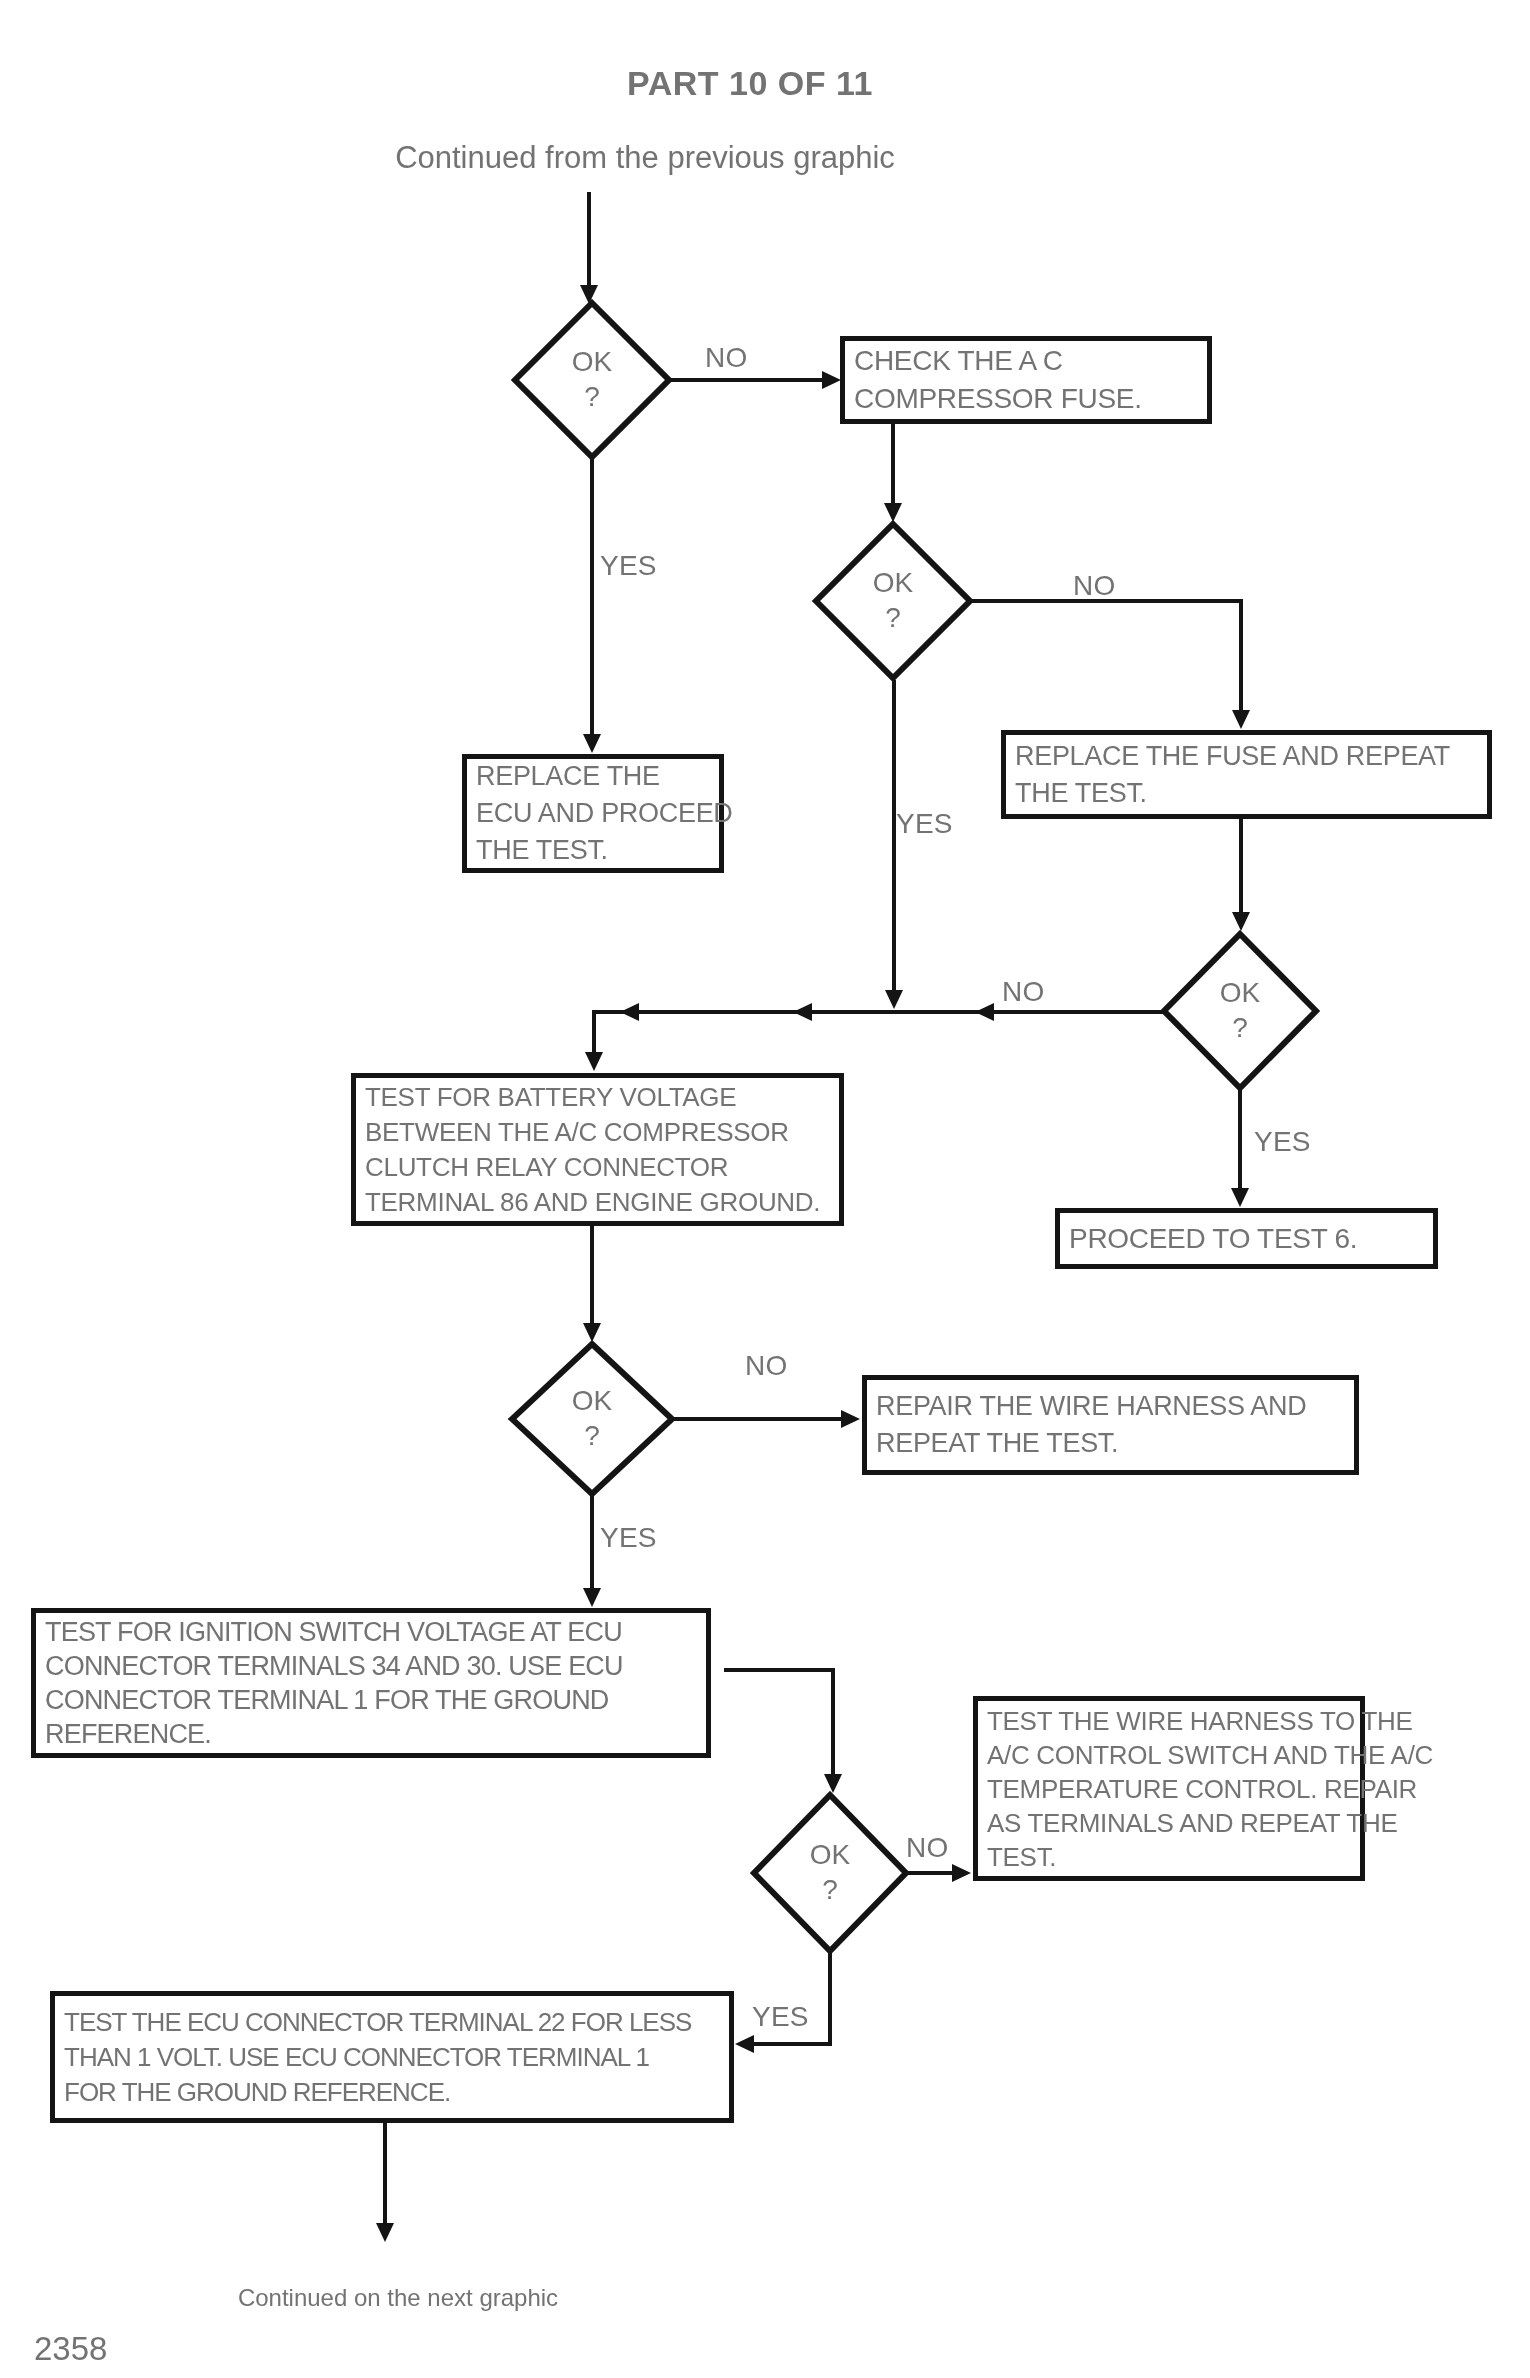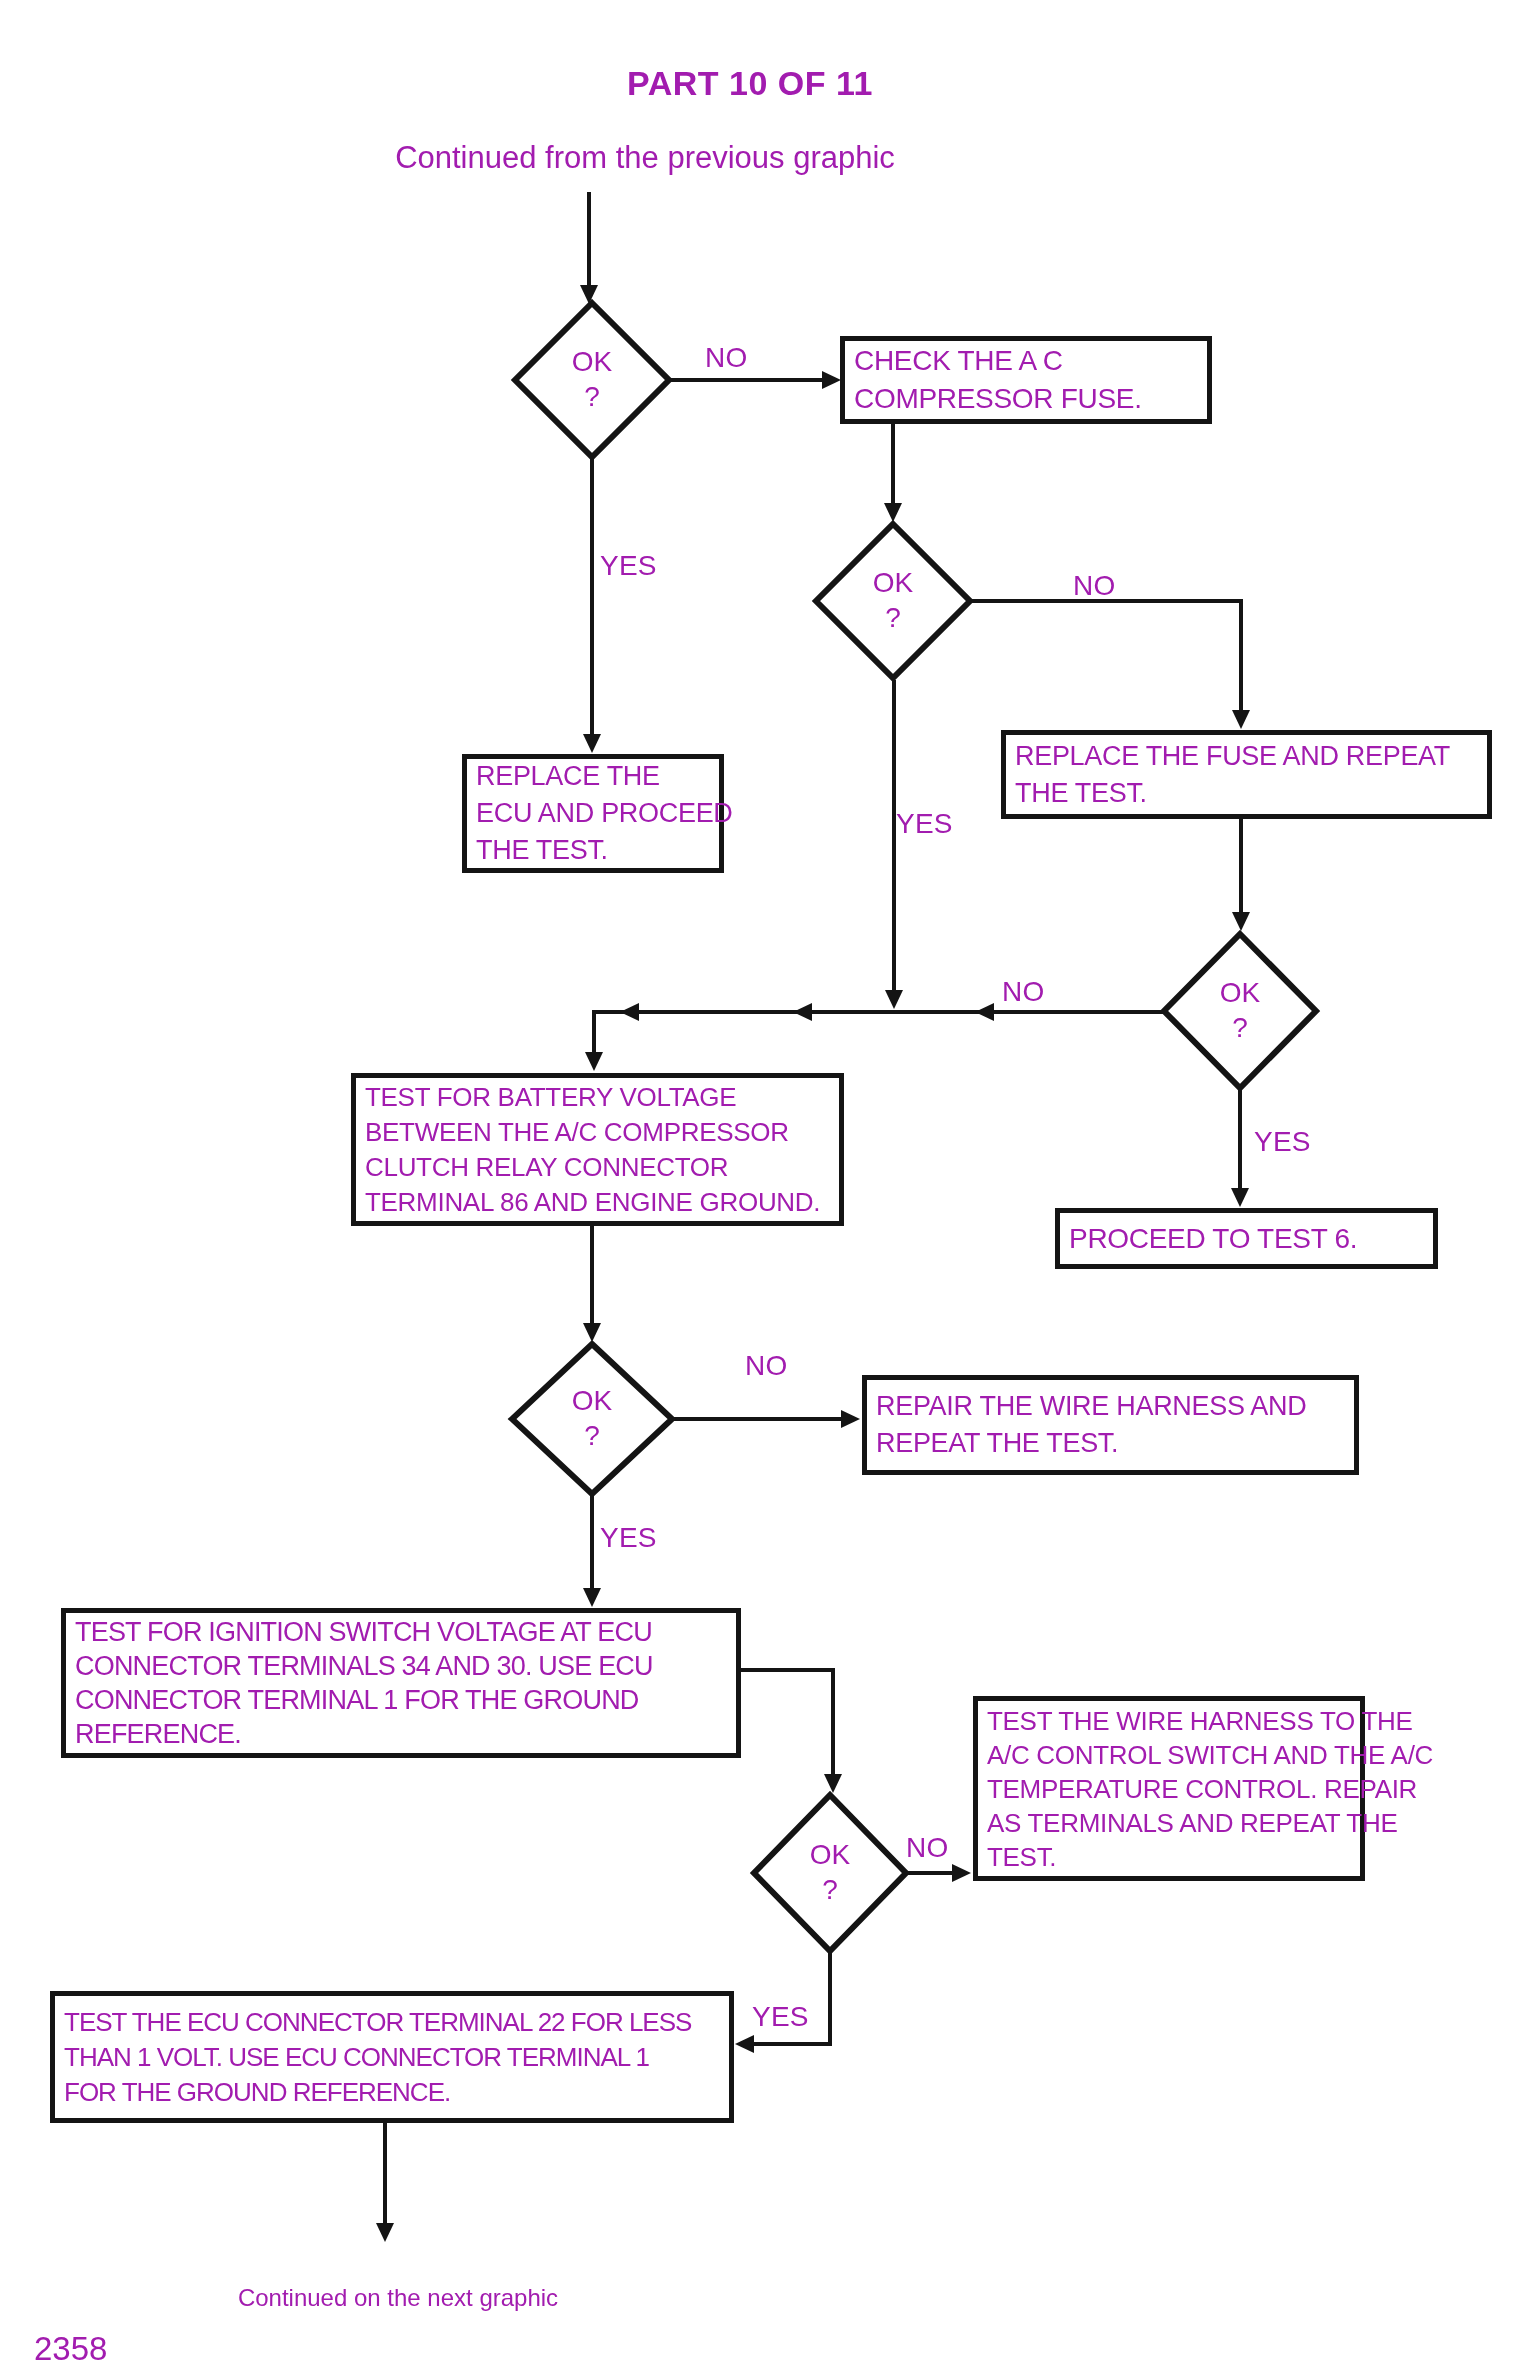--- a/index.html
+++ b/index.html
@@ -2,21 +2,21 @@
 <html><head>
 <meta charset="utf-8">
 <style>
   html, body { margin: 0; padding: 0; background: #ffffff; }
   #canvas {
     position: relative;
     width: 1530px;
     height: 2378px;
     background: #ffffff;
     font-family: "Liberation Sans", "DejaVu Sans", sans-serif;
-    color: #a21caf;
+    color: #737373;
     overflow: hidden;
   }
   #wires { position: absolute; left: 0; top: 0; }
   .page-title {
     position: absolute; left: 590px; top: 64px; width: 320px;
     font-size: 34px; font-weight: bold; letter-spacing: 0.5px;
     text-align: center; white-space: nowrap;
   }
   .page-subtitle {
     position: absolute; left: 350px; top: 140px; width: 590px;
@@ -166,21 +166,21 @@
 
   <div class="node fs28" style="left:1055px;top:1208px;width:383px;height:61px">
     <div class="ln">PROCEED TO TEST 6.</div>
   </div>
 
   <div class="node fs27" style="left:862px;top:1375px;width:497px;height:100px">
     <div class="ln">REPAIR THE WIRE HARNESS AND</div>
     <div class="ln">REPEAT THE TEST.</div>
   </div>
 
-  <div class="node b6" style="left:61px;top:1608px;width:680px;height:150px">
+  <div class="node b6" style="left:31px;top:1608px;width:680px;height:150px">
     <div class="ln">TEST FOR IGNITION SWITCH VOLTAGE AT ECU</div>
     <div class="ln">CONNECTOR TERMINALS 34 AND 30. USE ECU</div>
     <div class="ln">CONNECTOR TERMINAL 1 FOR THE GROUND</div>
     <div class="ln">REFERENCE.</div>
   </div>
 
   <div class="node b7" style="left:973px;top:1696px;width:392px;height:185px">
     <div class="ln">TEST THE WIRE HARNESS TO THE</div>
     <div class="ln">A/C CONTROL SWITCH AND THE A/C</div>
     <div class="ln">TEMPERATURE CONTROL. REPAIR</div>

